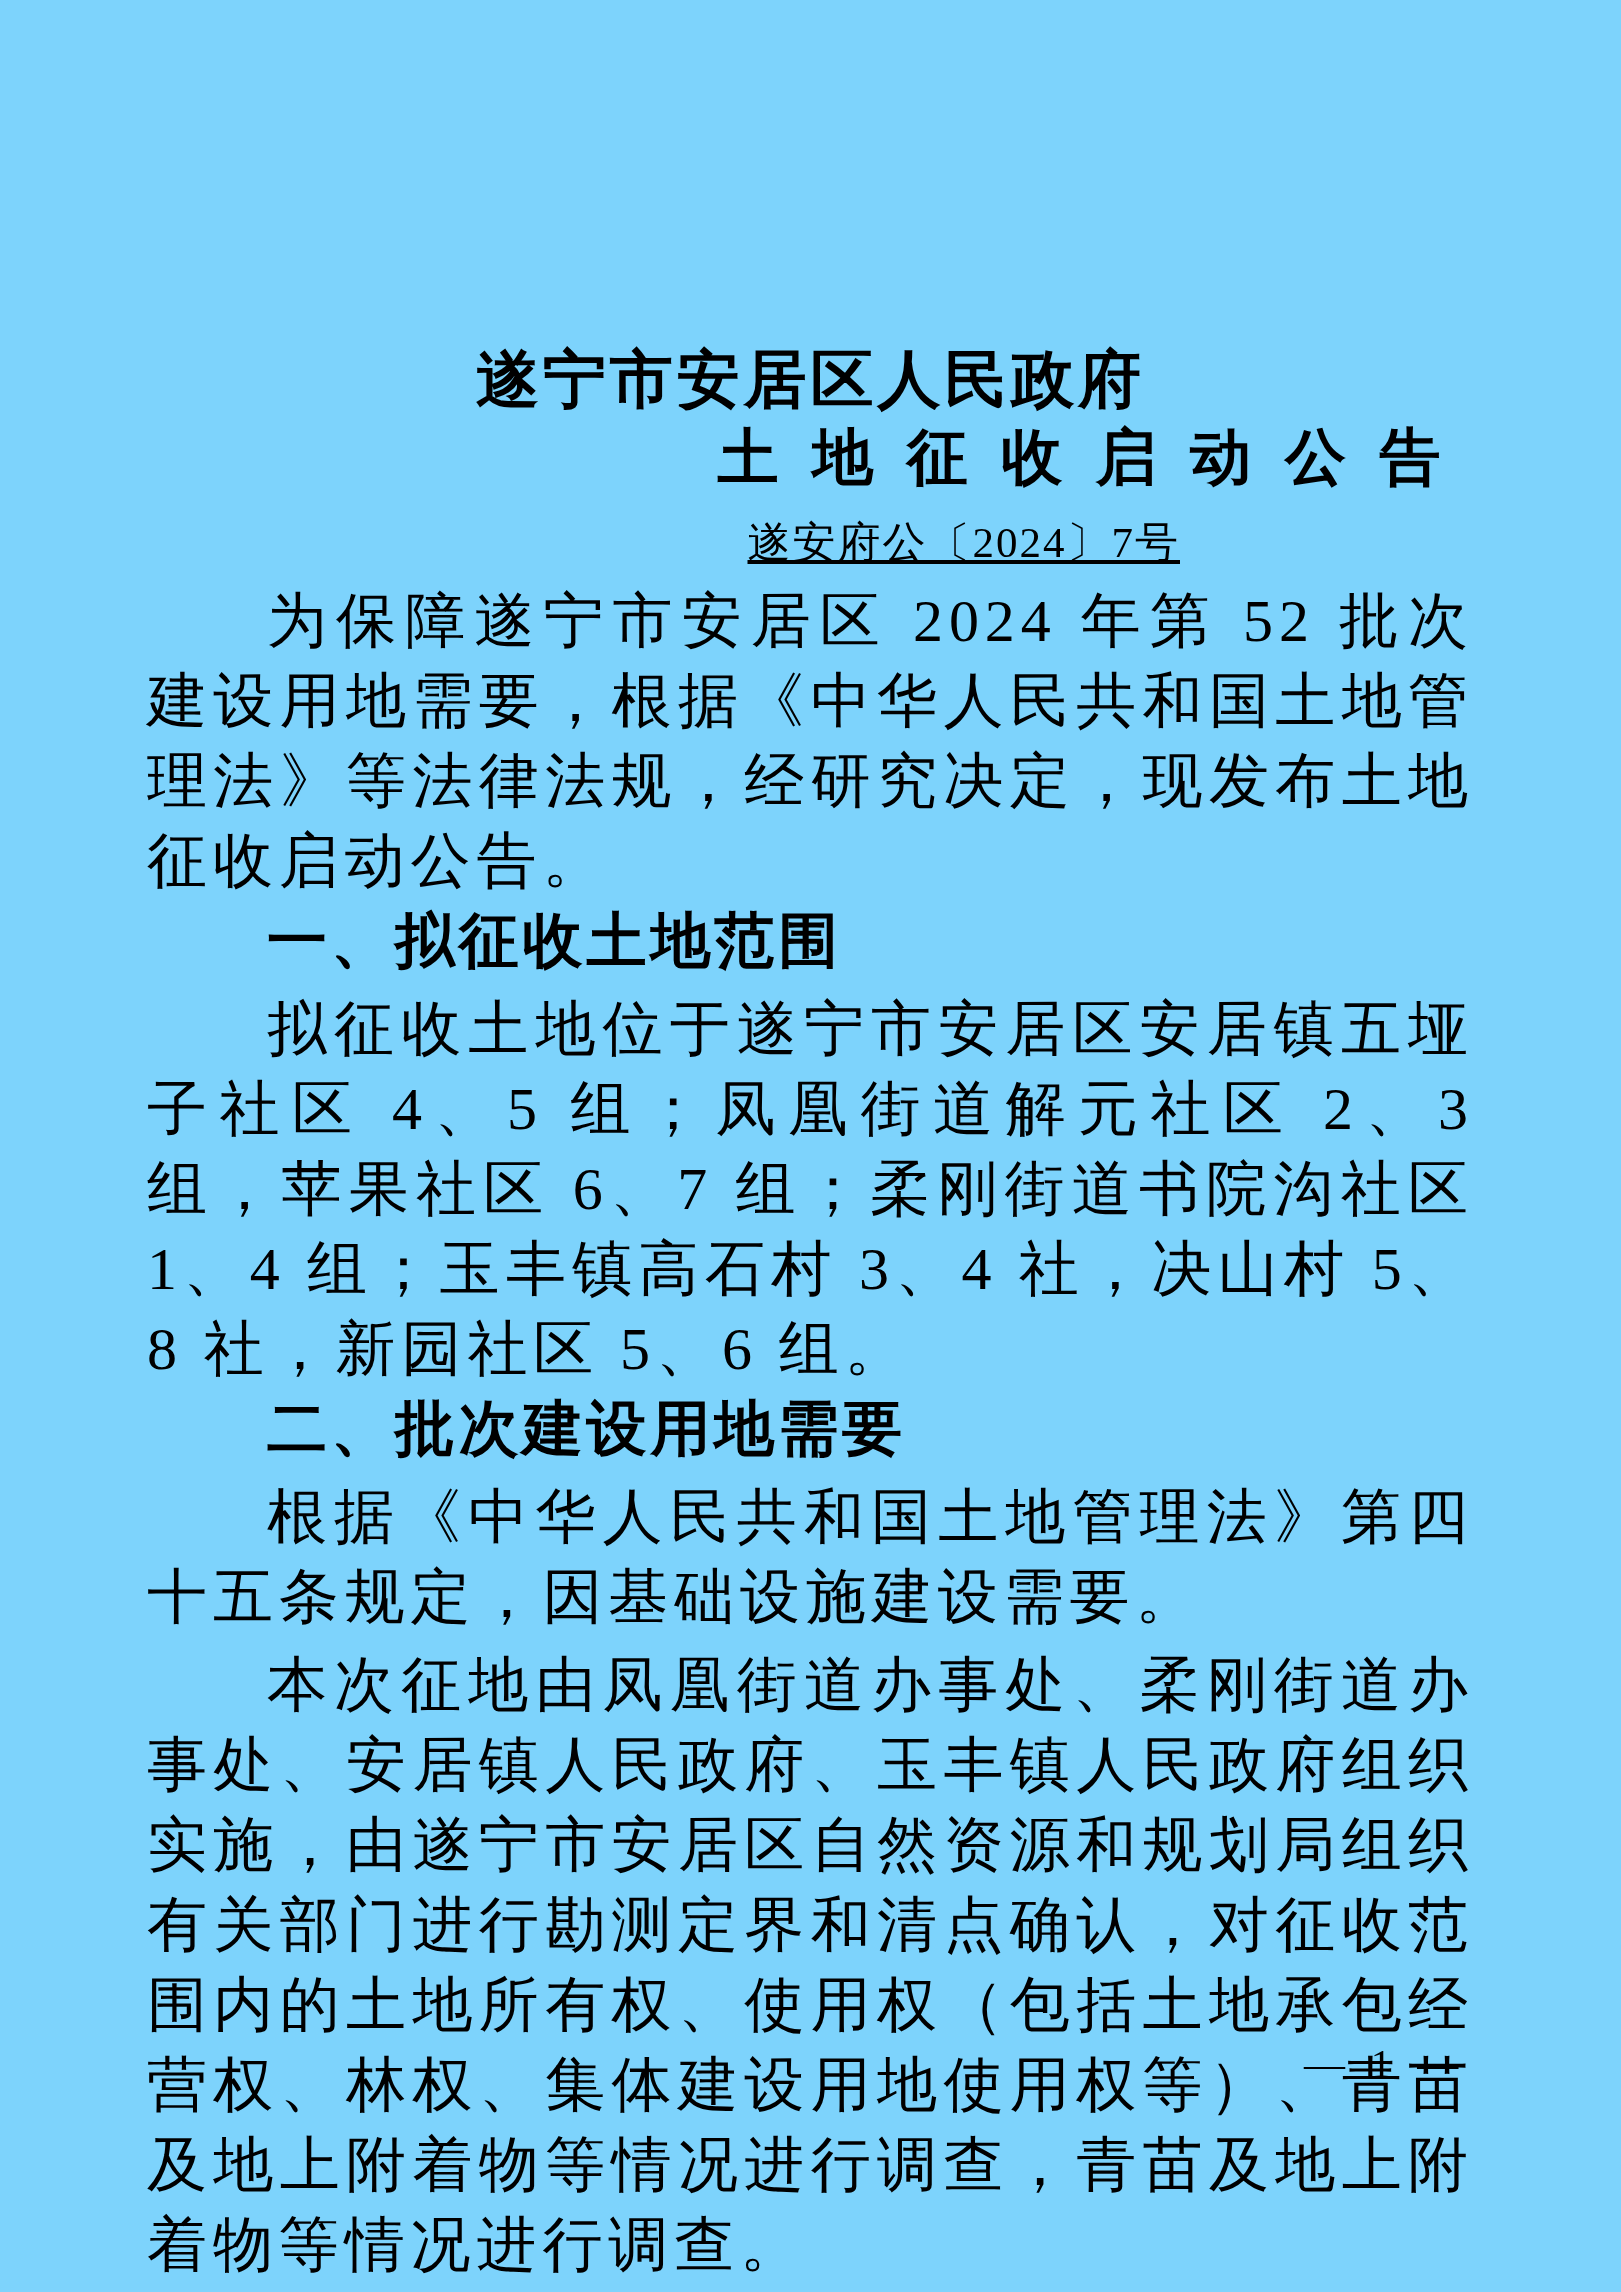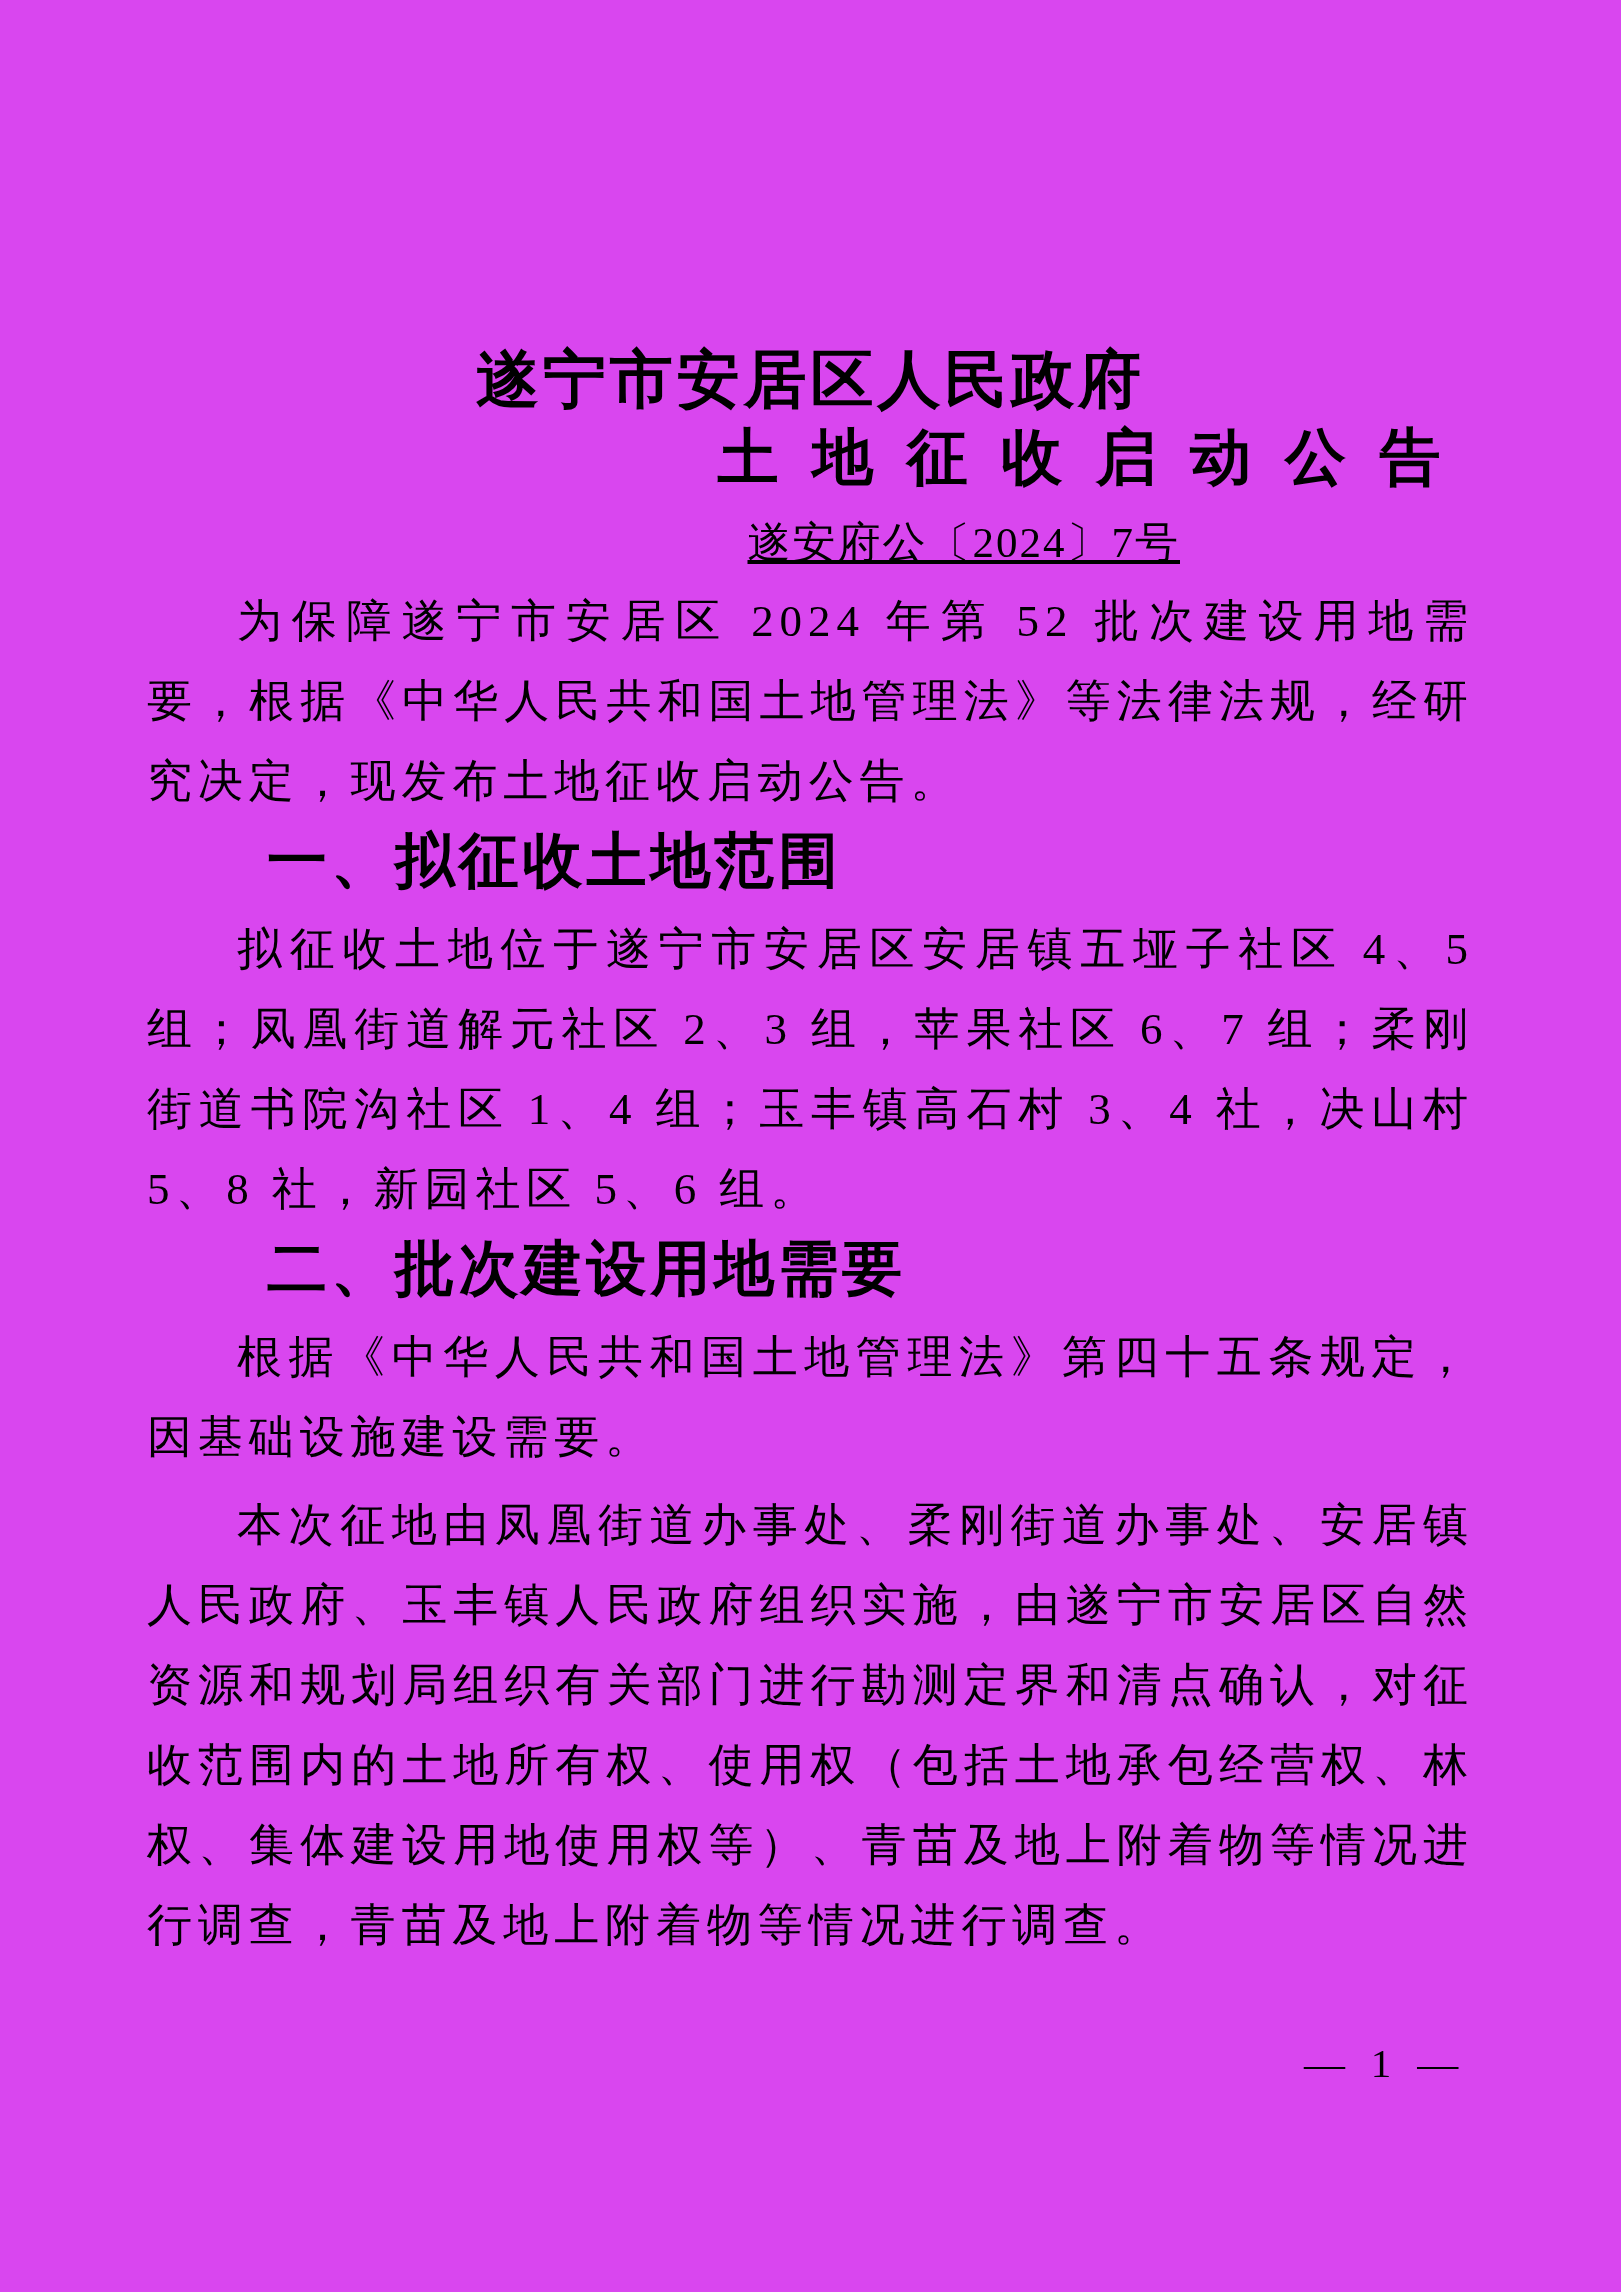--- a/index.html
+++ b/index.html
@@ -5,21 +5,21 @@
   html, body {
     margin: 0;
     padding: 0;
     background: #888;
   }
   .page {
     position: relative;
     width: 1621px;
     height: 2293px;
     margin: 0 auto;
-    background: #d946ef;
+    background: #7dd3fc;
     box-sizing: border-box;
     padding: 341px 147px 0 147px;
     font-family: "Liberation Serif", "DejaVu Serif", serif;
     color: #000000;
     overflow: hidden;
   }
   .title-line1 {
     margin: 0;
     font-size: 63px;
     font-weight: bold;
@@ -43,21 +43,21 @@
     font-size: 43px;
     line-height: 59px;
     text-align: right;
     padding-right: 294px;
     letter-spacing: 2px;
     text-decoration: underline;
   }
   .body-para {
     margin: 0;
     margin-top: 7.8px;
-    font-size: 45px;
+    font-size: 60px;
     line-height: 80px;
     text-align: justify;
     text-indent: 2em;
     letter-spacing: 5.9px;
   }
   .body-para:first-of-type {
     margin-top: 9.8px;
   }
   .section-heading {
     margin: 0;

